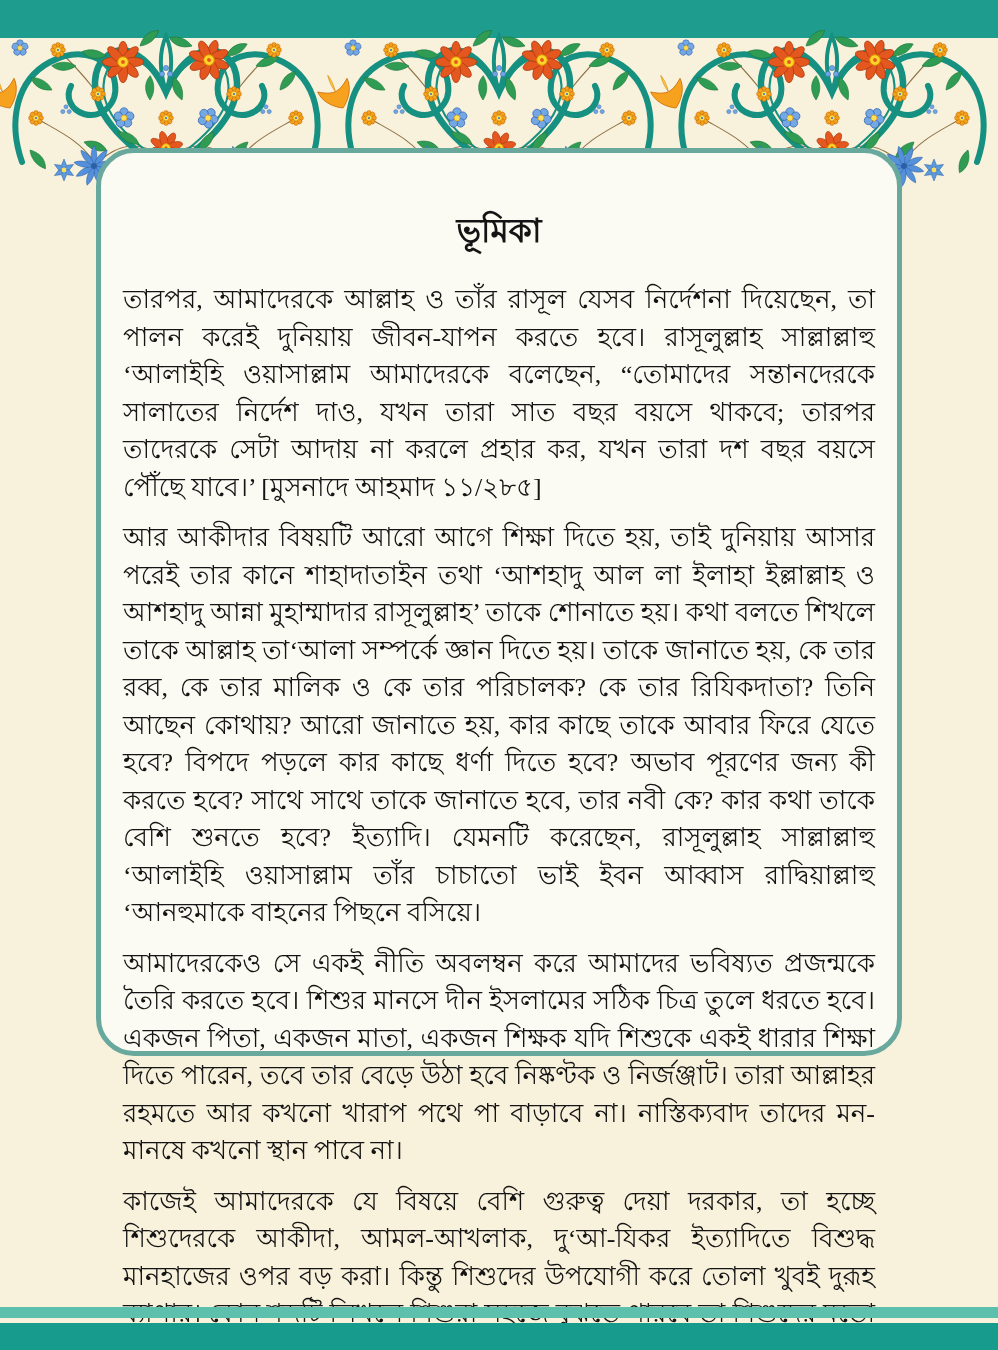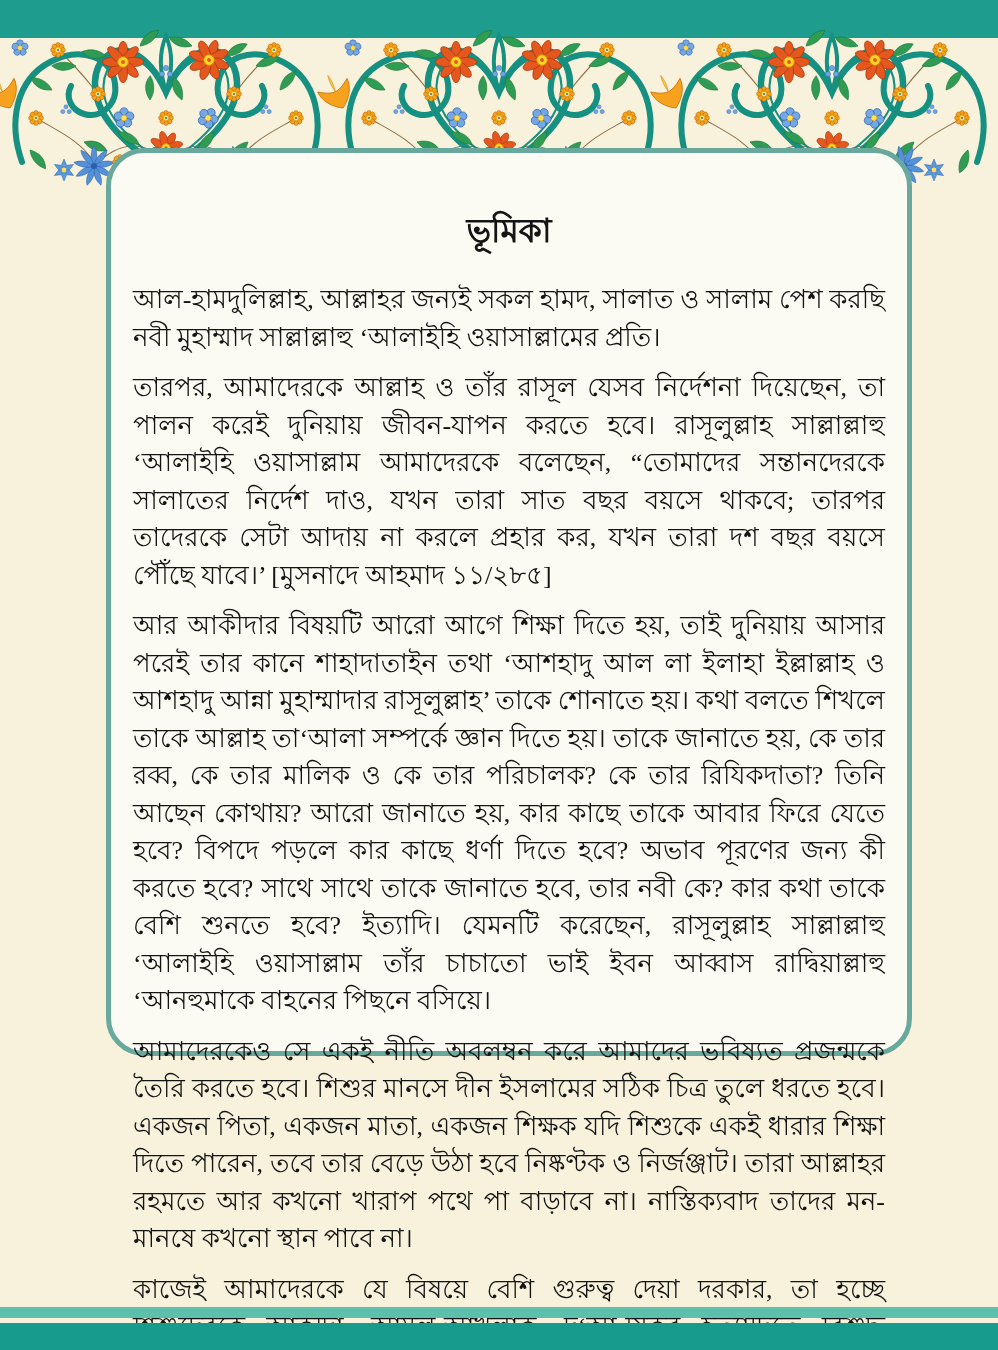--- a/index.html
+++ b/index.html
@@ -32,21 +32,20 @@
     position:absolute;left:0;top:0;width:998px;height:205px;
     pointer-events:none;
   }
   .panel{
     position:absolute;left:96px;top:148px;width:806px;height:908px;
     background:var(--panel-bg);
     border:5px solid var(--panel-border);
     border-radius:38px;
     padding:52px 22px 18px 22px;
     color:var(--text-color);
-    margin-left:10px;
   }
   .panel h1{
     text-align:center;
     font-size:33px;
     font-weight:bold;
     margin:0 0 20px 0;
   }
   .panel p{
     font-size:26px;
     line-height:37.5px;
@@ -216,21 +215,20 @@
 
     <rect x="0" y="38" width="998" height="108" style="fill:var(--page-bg)"></rect>
     <use href="#motif" transform="translate(0,0)"></use>
     <use href="#motif" transform="translate(333,0)"></use>
     <use href="#motif" transform="translate(666,0)"></use>
   </svg>
 </div>
 
 <main class="panel">
   <h1>ভূমিকা</h1>
-  <p>আল-হামদুলিল্লাহ, আল্লাহর জন্যই সকল হামদ, সালাত ও সালাম পেশ করছি নবী মুহাম্মাদ সাল্লাল্লাহু ‘আলাইহি ওয়াসাল্লামের প্রতি।</p>
   <p>তারপর, আমাদেরকে আল্লাহ ও তাঁর রাসূল যেসব নির্দেশনা দিয়েছেন, তা পালন করেই দুনিয়ায় জীবন-যাপন করতে হবে। রাসূলুল্লাহ সাল্লাল্লাহু ‘আলাইহি ওয়াসাল্লাম আমাদেরকে বলেছেন, “তোমাদের সন্তানদেরকে সালাতের নির্দেশ দাও, যখন তারা সাত বছর বয়সে থাকবে; তারপর তাদেরকে সেটা আদায় না করলে প্রহার কর, যখন তারা দশ বছর বয়সে পৌঁছে যাবে।’ [মুসনাদে আহমাদ ১১/২৮৫]</p>
   <p>আর আকীদার বিষয়টি আরো আগে শিক্ষা দিতে হয়, তাই দুনিয়ায় আসার পরেই তার কানে শাহাদাতাইন তথা ‘আশহাদু আল লা ইলাহা ইল্লাল্লাহ ও আশহাদু আন্না মুহাম্মাদার রাসূলুল্লাহ’ তাকে শোনাতে হয়। কথা বলতে শিখলে তাকে আল্লাহ তা‘আলা সম্পর্কে জ্ঞান দিতে হয়। তাকে জানাতে হয়, কে তার রব্ব, কে তার মালিক ও কে তার পরিচালক? কে তার রিযিকদাতা? তিনি আছেন কোথায়? আরো জানাতে হয়, কার কাছে তাকে আবার ফিরে যেতে হবে? বিপদে পড়লে কার কাছে ধর্ণা দিতে হবে? অভাব পূরণের জন্য কী করতে হবে? সাথে সাথে তাকে জানাতে হবে, তার নবী কে? কার কথা তাকে বেশি শুনতে হবে? ইত্যাদি। যেমনটি করেছেন, রাসূলুল্লাহ সাল্লাল্লাহু ‘আলাইহি ওয়াসাল্লাম তাঁর চাচাতো ভাই ইবন আব্বাস রাদ্বিয়াল্লাহু ‘আনহুমাকে বাহনের পিছনে বসিয়ে।</p>
   <p>আমাদেরকেও সে একই নীতি অবলম্বন করে আমাদের ভবিষ্যত প্রজন্মকে তৈরি করতে হবে। শিশুর মানসে দীন ইসলামের সঠিক চিত্র তুলে ধরতে হবে। একজন পিতা, একজন মাতা, একজন শিক্ষক যদি শিশুকে একই ধারার শিক্ষা দিতে পারেন, তবে তার বেড়ে উঠা হবে নিষ্কণ্টক ও নির্জঞ্জাট। তারা আল্লাহর রহমতে আর কখনো খারাপ পথে পা বাড়াবে না। নাস্তিক্যবাদ তাদের মন-মানষে কখনো স্থান পাবে না।</p>
   <p>কাজেই আমাদেরকে যে বিষয়ে বেশি গুরুত্ব দেয়া দরকার, তা হচ্ছে শিশুদেরকে আকীদা, আমল-আখলাক, দু‘আ-যিকর ইত্যাদিতে বিশুদ্ধ মানহাজের ওপর বড় করা। কিন্তু শিশুদের উপযোগী করে তোলা খুবই দুরূহ ব্যাপার। কোন্ শব্দটি লিখলে শিশুরা সহজে বুঝতে পারবে তা শিশুদের মতো করে চিন্তা করতে হবে। আবার অনেক কিছু আছে, যা শিশুদেরকে জানানো শোভনীয় হয় না।</p>
 </main>
 
 <div class="stripe-light"></div>
 <div class="stripe-dark"></div>
 
 </body></html>

